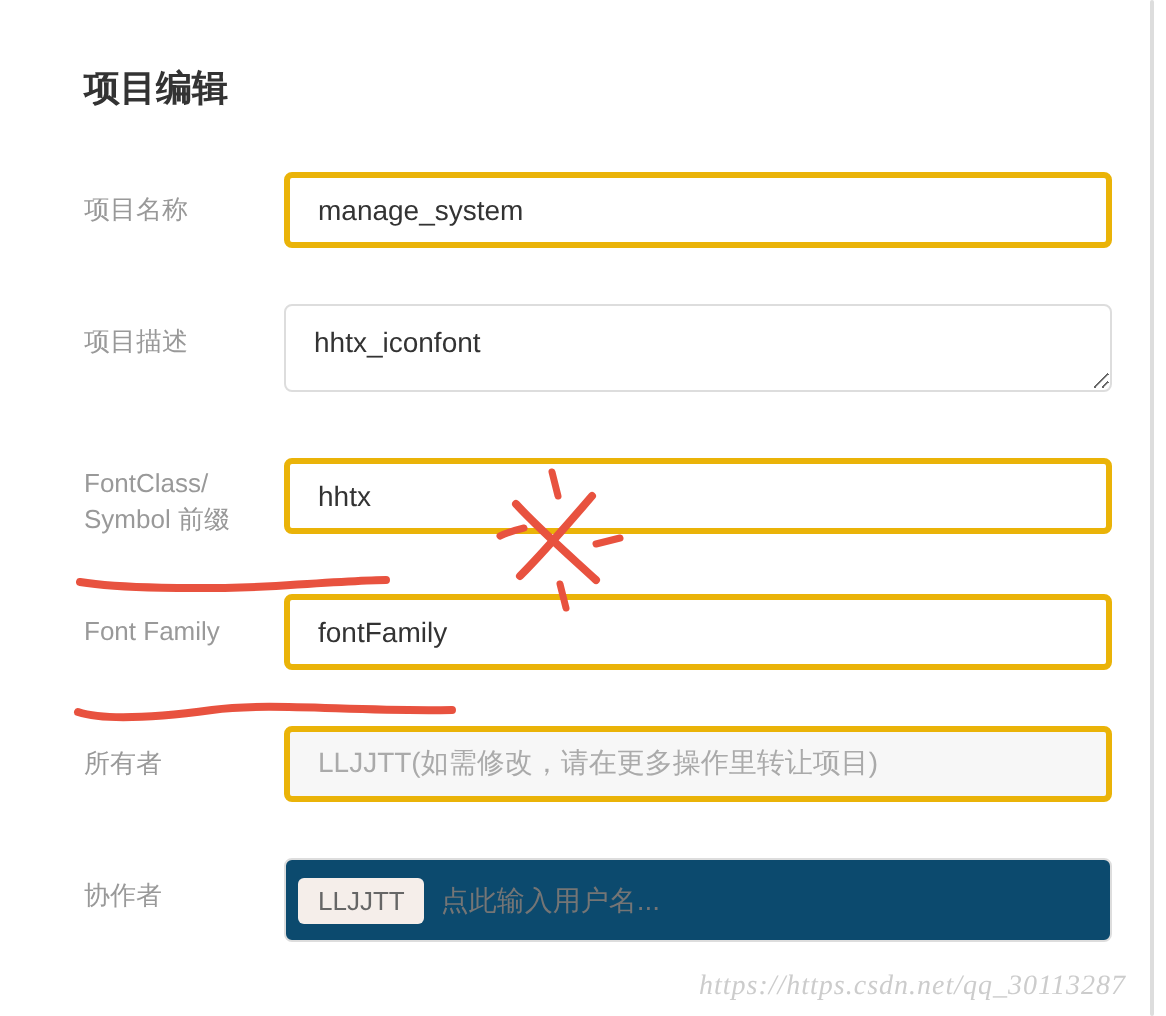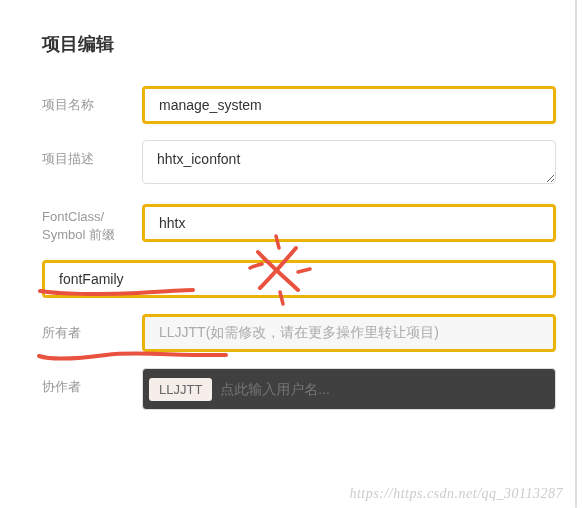--- a/index.html
+++ b/index.html
@@ -20,21 +20,21 @@
     }
     .title {
       font-size: 18px;
       font-weight: 600;
       color: #333;
       margin-bottom: 30px;
     }
     .form-row {
       display: flex;
       align-items: flex-start;
-      margin-bottom: 16px;
+      margin-bottom: 28px;
       position: relative;
     }
     .label {
       width: 100px;
       flex-shrink: 0;
       font-size: 13px;
       color: #999;
       padding-top: 10px;
       line-height: 1.4;
     }
@@ -72,21 +72,21 @@
       font-family: inherit;
     }
     .collab-field {
       flex: 1;
       display: flex;
       align-items: center;
       border: 1px solid #ddd;
       border-radius: 4px;
       padding: 4px 6px;
       height: 42px;
-      background: #404040;
+      background: #0c4a6e;
     }
     .tag {
       background: #f5eeea;
       color: #666;
       padding: 4px 10px;
       border-radius: 3px;
       font-size: 13px;
       margin-right: 8px;
     }
     .collab-input {
@@ -163,20 +163,21 @@
     <div class="label label-fontclass">
       <span>FontClass/</span><br>
       <span>Symbol 前缀</span>
     </div>
     <div class="field">
       <input class="input" type="text" value="hhtx" style="">
     </div>
   </div>
 
   <div class="form-row">
+    <div class="label">Font Family</div>
     <div class="field">
       <input class="input" type="text" value="fontFamily" style="">
     </div>
   </div>
 
   <div class="form-row">
     <div class="label">所有者</div>
     <div class="field">
       <input class="input input-disabled" type="text" disabled="" value="LLJJTT(如需修改，请在更多操作里转让项目)" style="">
     </div>

